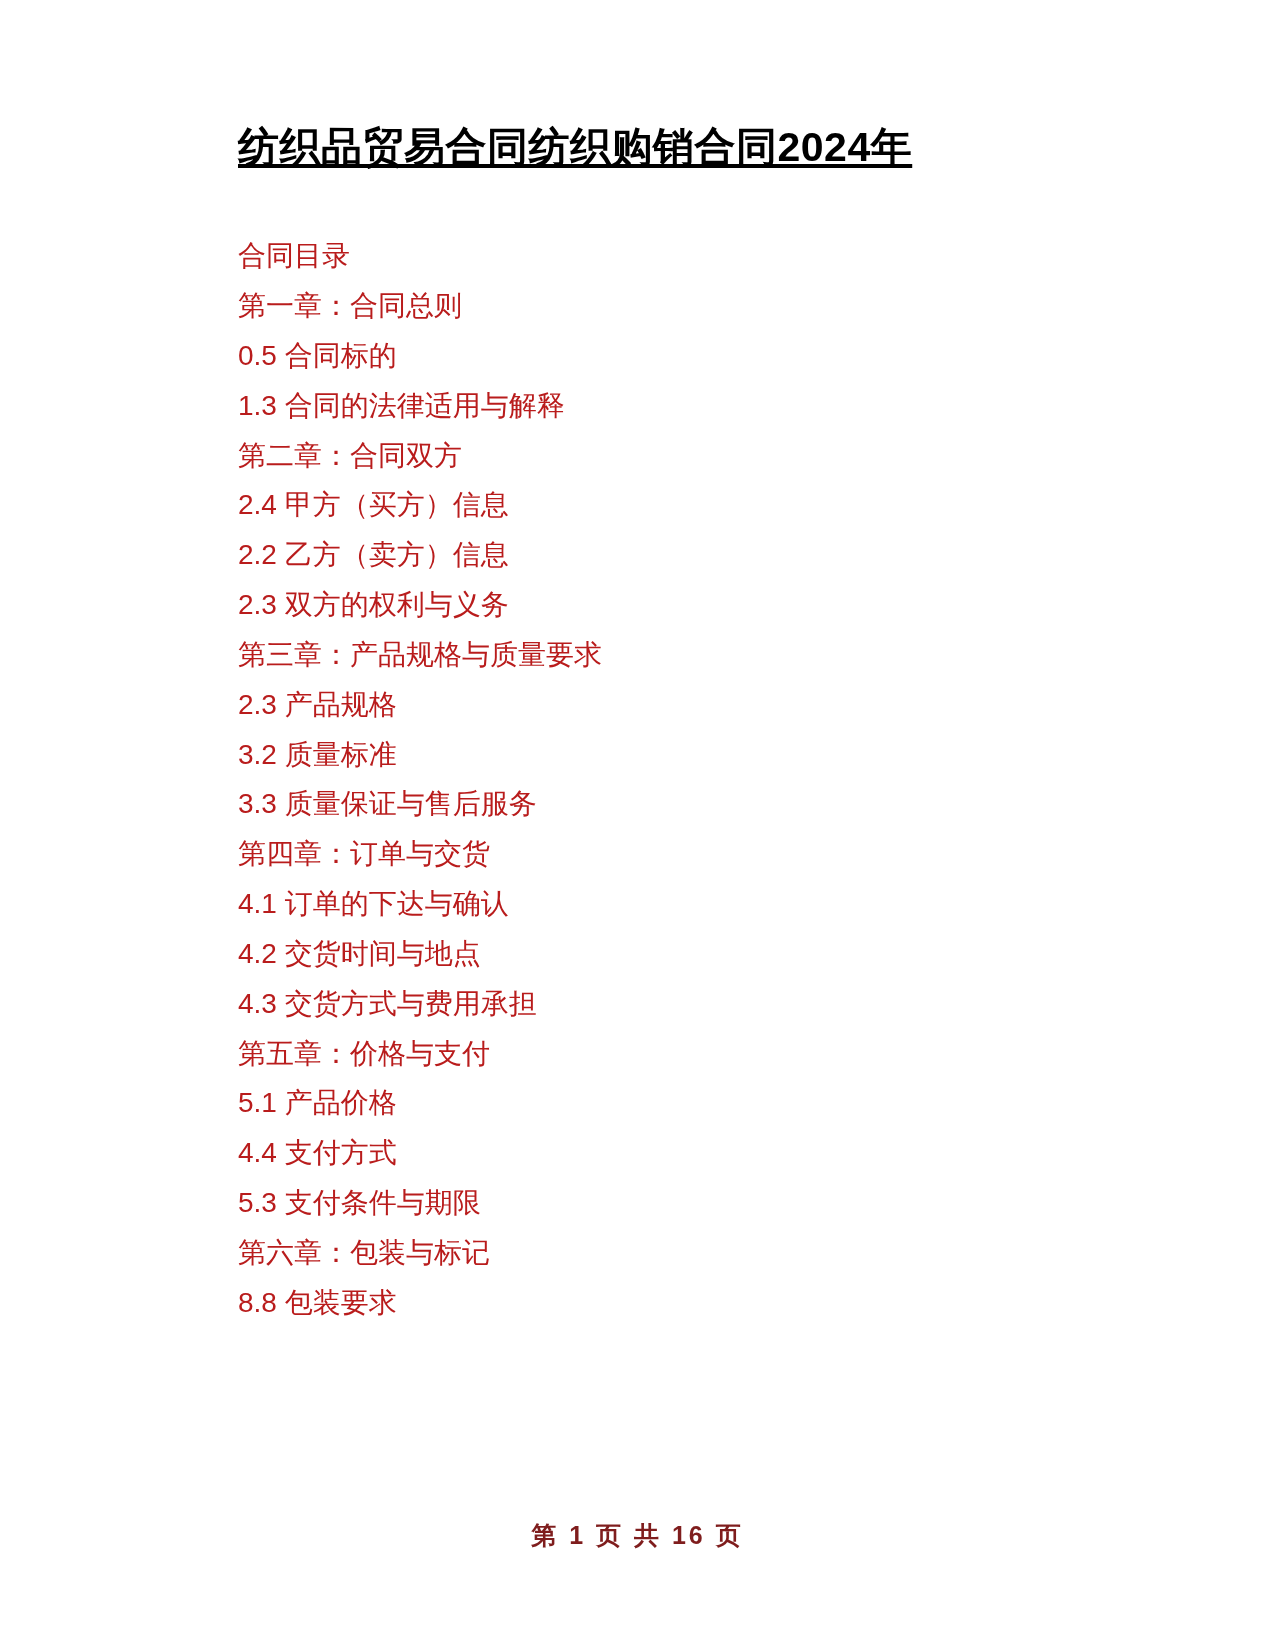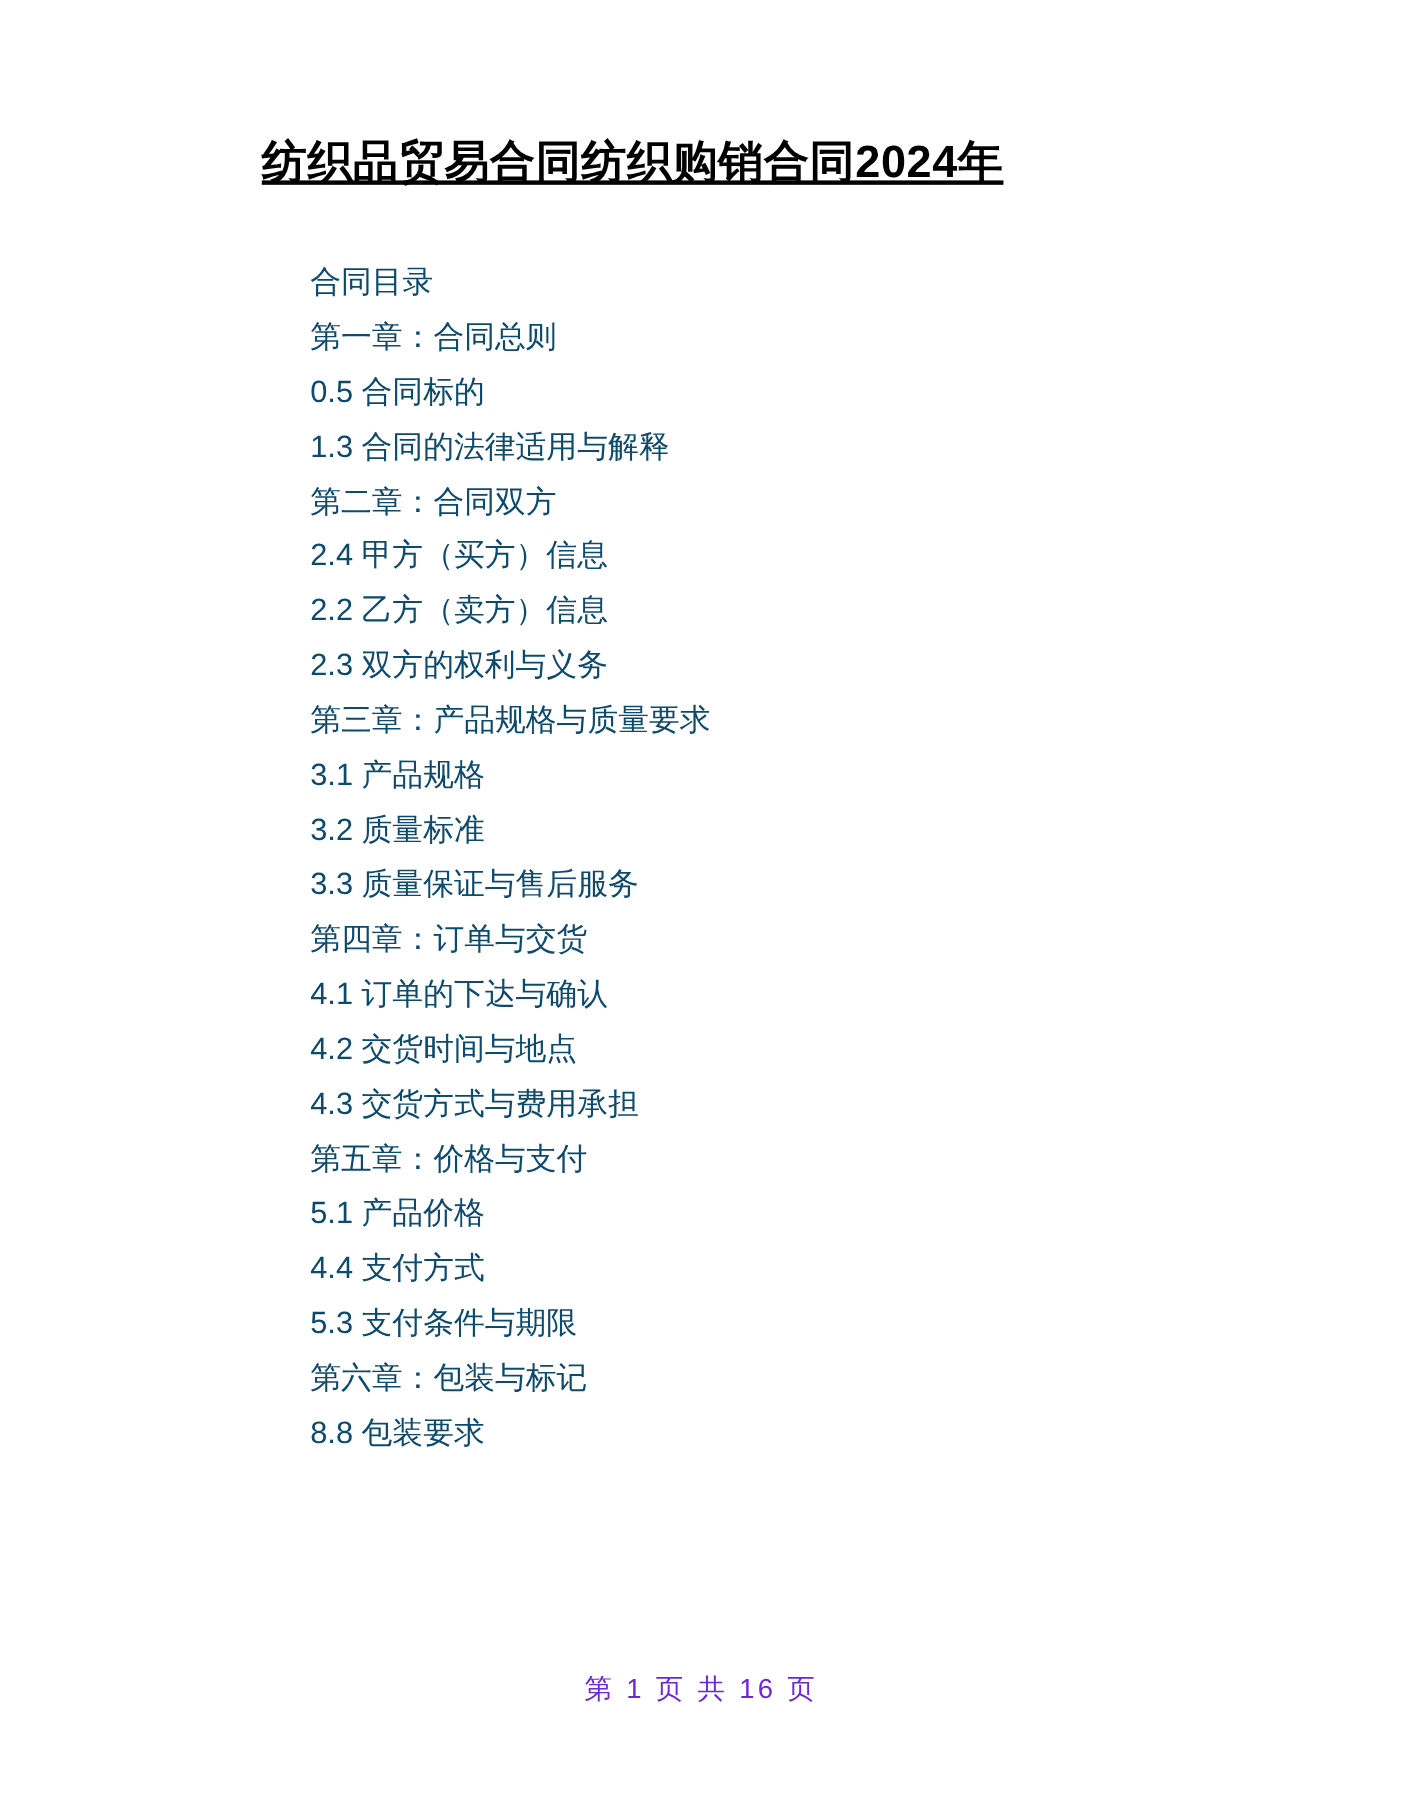--- a/index.html
+++ b/index.html
@@ -33,34 +33,33 @@
     text-decoration: underline;
   }
   .toc-list {
     list-style: none;
     margin: 0;
     padding: 0;
   }
   .toc-item {
     font-size: 28px;
     line-height: 1.78;
-    color: #0c4a6e;
+    color: #b91c1c;
     white-space: pre;
-    margin-left: 44px;
   }
   .footer {
     position: absolute;
     left: 0;
     right: 0;
     bottom: 98px;
     text-align: center;
     font-size: 25px;
-    font-weight: normal;
+    font-weight: bold;
     letter-spacing: 3px;
-    color: #6d28d9;
+    color: #7f1d1d;
   }
 </style>
 </head>
 <body>
 
 <div class="page">
   <div class="content">
 
     <h1 class="doc-title">纺织品贸易合同纺织购销合同2024年</h1>
 
@@ -69,21 +68,21 @@
       <div class="toc-item">合同目录</div>
 
       <div class="toc-item">第一章：合同总则</div>
       <div class="toc-item">0.5 合同标的</div>
       <div class="toc-item">1.3 合同的法律适用与解释</div>
       <div class="toc-item">第二章：合同双方</div>
       <div class="toc-item">2.4 甲方（买方）信息</div>
       <div class="toc-item">2.2 乙方（卖方）信息</div>
       <div class="toc-item">2.3 双方的权利与义务</div>
       <div class="toc-item">第三章：产品规格与质量要求</div>
-      <div class="toc-item">3.1 产品规格</div>
+      <div class="toc-item">2.3 产品规格</div>
       <div class="toc-item">3.2 质量标准</div>
       <div class="toc-item">3.3 质量保证与售后服务</div>
       <div class="toc-item">第四章：订单与交货</div>
       <div class="toc-item">4.1 订单的下达与确认</div>
       <div class="toc-item">4.2 交货时间与地点</div>
       <div class="toc-item">4.3 交货方式与费用承担</div>
       <div class="toc-item">第五章：价格与支付</div>
       <div class="toc-item">5.1 产品价格</div>
       <div class="toc-item">4.4 支付方式</div>
       <div class="toc-item">5.3 支付条件与期限</div>

